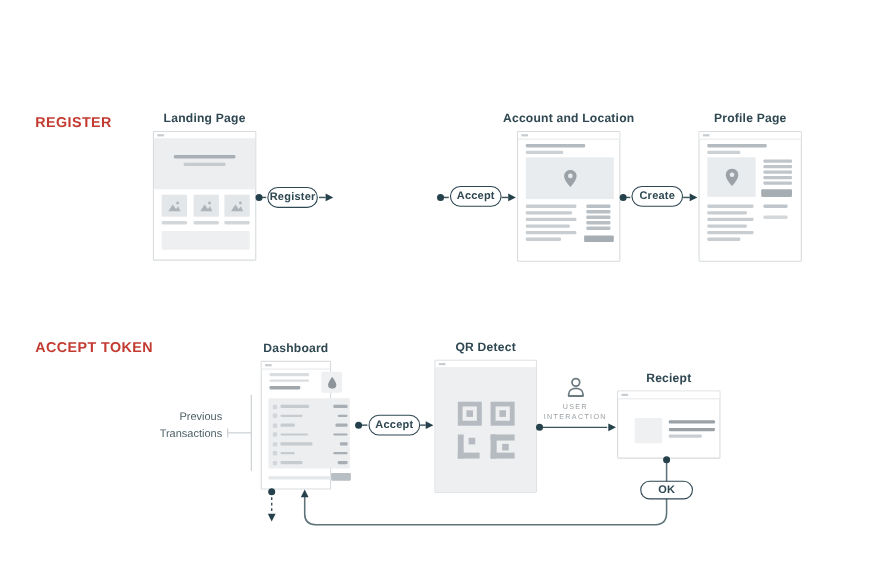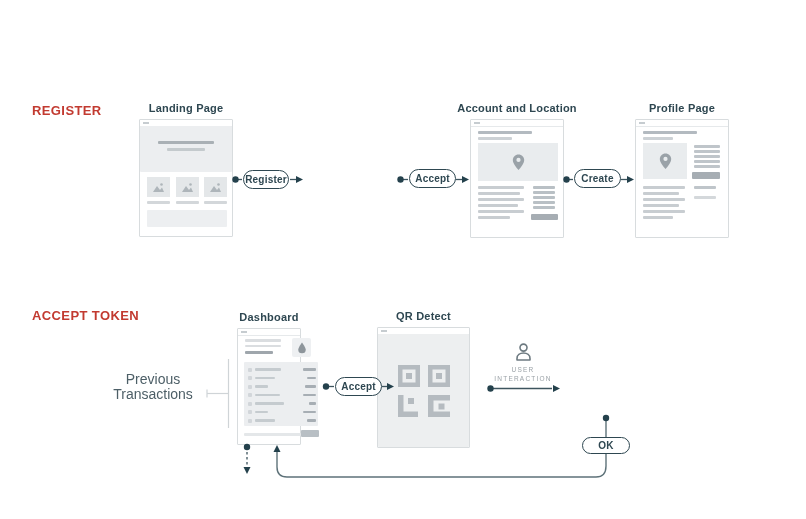--- a/index.html
+++ b/index.html
@@ -14,21 +14,21 @@
          white-space:nowrap;font-size:11px;font-weight:700;color:#2e4751;letter-spacing:.2px;}
   .win{position:absolute;inset:0;background:#fff;border:1px solid #d8dcde;border-radius:1px;}
   .chrome{position:absolute;left:0;top:0;right:0;height:6px;background:#fff;
          border-bottom:1px solid #e6e9eb;}
   .mini{position:absolute;left:3px;top:2px;width:6px;height:2px;background:#c6ccd0;}
   .ph{position:absolute;border-radius:1px;}
   .pill{position:absolute;display:flex;align-items:center;justify-content:center;
         background:#fff;border:1.5px solid #2e4751;border-radius:12px;
         font-size:10px;font-weight:700;color:#2e4751;letter-spacing:.2px;z-index:3;box-sizing:border-box;}
   .overlay{position:absolute;inset:0;width:806px;height:519px;z-index:2;pointer-events:none;}
-  .annot{position:absolute;text-align:center;color:#4d5f67;font-size:14px;line-height:15px;}
+  .annot{position:absolute;text-align:right;color:#4d5f67;font-size:10px;line-height:15px;}
   .ui-caption{position:absolute;left:481px;top:343px;width:84px;text-align:center;z-index:1;}
   .ui-caption span{display:block;font-size:6.5px;letter-spacing:1.2px;color:#9ba2a7;line-height:8.5px;}
   .icon-box{position:absolute;background:#eef0f2;border-radius:2px;display:flex;
         align-items:center;justify-content:center;}
   .card{position:absolute;background:#e4e7e9;display:flex;align-items:center;justify-content:center;}
 </style>
 </head>
 <body>
 
 <div class="canvas">
@@ -166,21 +166,21 @@
       <div class="ph" style="left:17px;top:81.5px;width:13px;height:2.5px;background:#c5cbcf"></div>
       <div class="ph" style="left:65px;top:81.5px;width:13px;height:2.5px;background:#a7aeb4"></div>
       <div class="ph" style="left:10px;top:89.5px;width:4px;height:4px;background:#d2d6da"></div>
       <div class="ph" style="left:17px;top:90px;width:20px;height:2.5px;background:#c5cbcf"></div>
       <div class="ph" style="left:69px;top:90px;width:9px;height:2.5px;background:#a7aeb4"></div>
       <div class="ph" style="left:6px;top:104px;width:57px;height:2.5px;background:#e4e7e9"></div>
       <div class="ph" style="left:63px;top:100.5px;width:18px;height:7px;background:#b8bfc4"></div>
     </div>
   </div>
 
-  <div class="page" style="left:377px;top:327px;width:93px;height:121px">
+  <div class="page" style="left:395px;top:327px;width:93px;height:121px">
     <div class="page-label">QR Detect</div>
     <div class="win">
       <div class="chrome">
           <i class="mini"></i>
         </div>
       <div class="ph" style="left:0;top:6px;width:91px;height:113px;background:#edeff0"></div>
       <svg style="position:absolute;left:20px;top:37px" width="52" height="52" viewBox="0 0 52 52">
         <g fill="none" stroke="#b5bbc0" stroke-width="4.5">
           <rect x="2.25" y="2.25" width="17.5" height="17.5"></rect>
           <rect x="32.25" y="2.25" width="17.5" height="17.5"></rect>
@@ -193,20 +193,32 @@
           <rect x="0" y="30" width="5.5" height="22"></rect>
           <rect x="0" y="46.5" width="20" height="5.5"></rect>
           <rect x="10" y="33" width="6" height="6"></rect>
           <rect x="30" y="30" width="22" height="5.5"></rect>
           <rect x="40.5" y="38.5" width="6" height="6"></rect>
         </g>
       </svg>
     </div>
   </div>
 
+  <div class="page" style="left:561px;top:355px;width:94px;height:62px">
+    <div class="page-label">Reciept</div>
+    <div class="win">
+      <div class="chrome">
+          <i class="mini"></i>
+        </div>
+      <div class="ph" style="left:15px;top:24px;width:25px;height:23px;background:#eef0f2"></div>
+      <div class="ph" style="left:46px;top:26px;width:42px;height:3px;background:#9aa1a7"></div>
+      <div class="ph" style="left:46px;top:32.5px;width:42px;height:3px;background:#9aa1a7"></div>
+      <div class="ph" style="left:46px;top:39px;width:30px;height:2.5px;background:#c9ced2"></div>
+    </div>
+  </div>
 
   <div class="annot" style="left:104px;top:372px;width:98px">
     <span>Previous</span><br>
     <span>Transactions</span>
   </div>
 
   <div class="ui-caption">
     <svg width="17" height="19" viewBox="0 0 17 19">
       <circle cx="8.5" cy="4.6" r="3.5" fill="none" stroke="#6d7a81" stroke-width="1.6"></circle>
       <path d="M2,17 v-1.6 c0,-3.4 2.9,-5.4 6.5,-5.4 s6.5,2 6.5,5.4 V17 Z" fill="none" stroke="#6d7a81" stroke-width="1.6" stroke-linejoin="round"></path>

